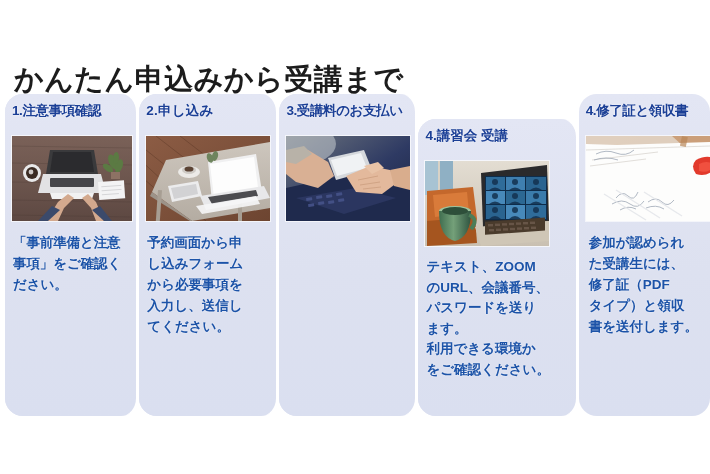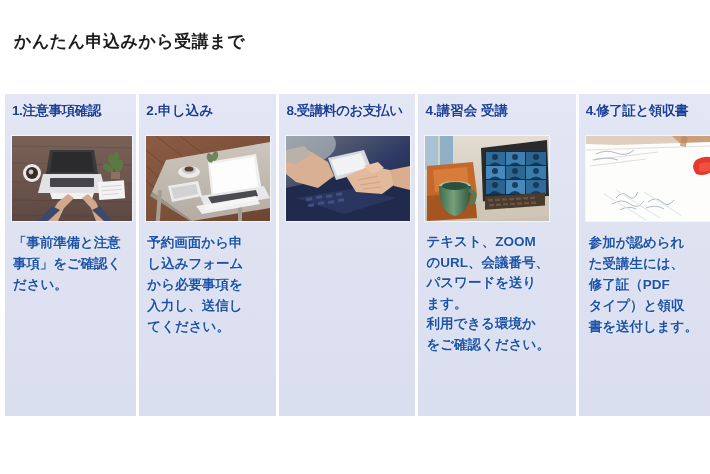--- a/index.html
+++ b/index.html
@@ -11,22 +11,22 @@
     width: 710px;
     height: 474px;
     overflow: hidden;
     font-family: "Liberation Sans", "DejaVu Sans", sans-serif;
     position: relative;
   }
 
   .page-title {
     position: absolute;
     left: 14px;
-    top: 30px;
-    font-size: 17px;
+    top: 60px;
+    font-size: 29px;
     font-weight: bold;
     color: #1c1c1c;
     letter-spacing: 0.5px;
     white-space: nowrap;
   }
 
   .steps-strip {
     position: absolute;
     left: 5px;
     top: 94px;
@@ -38,25 +38,26 @@
   }
 
   .step-col {
     position: relative;
     background: #dfe3f2;
     box-sizing: border-box;
     border-right: 3px solid #ffffff;
     padding: 12px;
     overflow: hidden;
     background-image: linear-gradient(to bottom, #e3e6f4 0%, #dde1f0 55%, #dadff0 100%);
+    border-radius: 18px;
   }
   .step-col.col-1 { width: 139px; }
   .step-col.col-2 { width: 145px; }
   .step-col.col-3 { width: 144px; }
-  .step-col.col-4 { width: 166px; }
+  .step-col.col-4 { width: 166px; margin-top: 25px; }
   .step-col.col-5 { width: 136px; border-right: none; }
 
   .step-head {
     position: absolute;
     top: 8px;
     left: 7px;
     right: 4px;
     font-size: 13.5px;
     font-weight: bold;
     color: #1b3f96;
@@ -216,21 +217,21 @@
       </svg>
     </div>
     <div class="step-body">予約画面から申
 し込みフォーム
 から必要事項を
 入力し、送信し
 てください。</div>
   </div>
 
   <div class="step-col col-3">
-    <div class="step-head">8.受講料のお支払い</div>
+    <div class="step-head">3.受講料のお支払い</div>
     <div class="step-photo">
       <svg class="photo-svg" viewBox="0 0 124 85" preserveAspectRatio="none">
         <defs>
           <linearGradient id="bg3" x1="0" y1="0" x2="1" y2="1">
             <stop offset="0%" stop-color="#6d747d"></stop>
             <stop offset="55%" stop-color="#2e3a63"></stop>
             <stop offset="100%" stop-color="#1b2340"></stop>
           </linearGradient>
         </defs>
         <rect width="124" height="85" fill="url(#bg3)"></rect>

